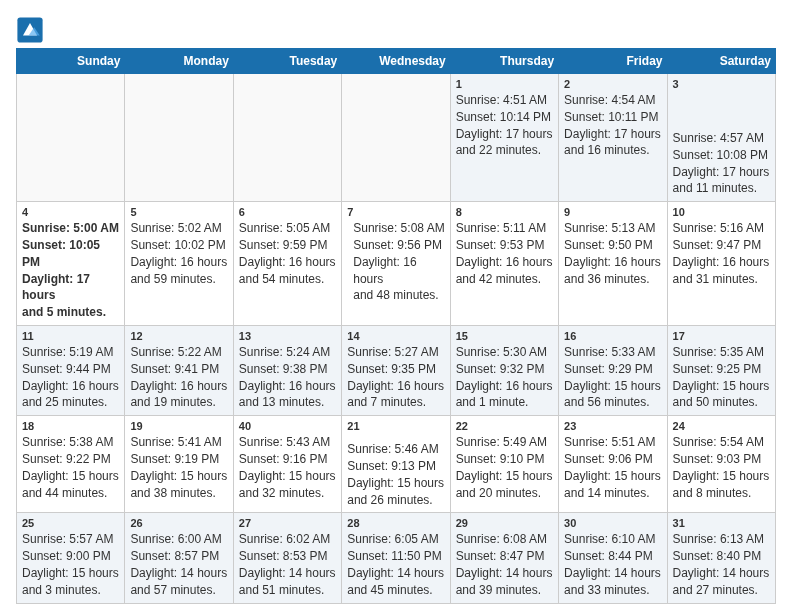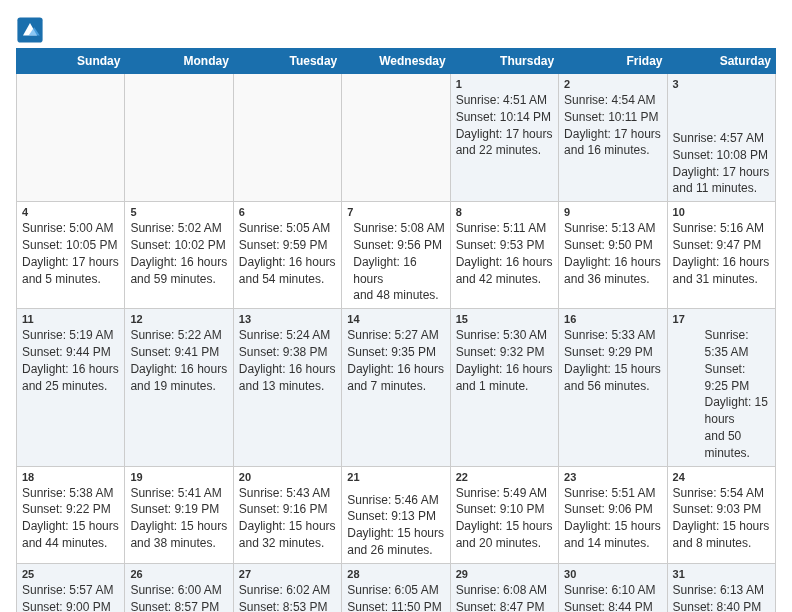--- a/index.html
+++ b/index.html
@@ -154,21 +154,21 @@
           <span class="day-num">3</span>
           <div class="cell-info" style="white-space: pre-line; margin-top: 40px;">Sunrise: 4:57 AM
 Sunset: 10:08 PM
 Daylight: 17 hours
 and 11 minutes.</div>
         </td>
       </tr>
       <tr>
         <td>
           <span class="day-num">4</span>
-          <div class="cell-info" style="white-space: pre-line;">Sunrise: 5:00 AM
+          <div class="cell-info" style="white-space: pre-line; font-weight: bold;">Sunrise: 5:00 AM
 Sunset: 10:05 PM
 Daylight: 17 hours
 and 5 minutes.</div>
         </td>
         <td>
           <span class="day-num">5</span>
           <div class="cell-info" style="white-space: pre-line;">Sunrise: 5:02 AM
 Sunset: 10:02 PM
 Daylight: 16 hours
 and 59 minutes.</div>
@@ -247,21 +247,21 @@
         </td>
         <td>
           <span class="day-num">16</span>
           <div class="cell-info" style="white-space: pre-line;">Sunrise: 5:33 AM
 Sunset: 9:29 PM
 Daylight: 15 hours
 and 56 minutes.</div>
         </td>
         <td>
           <span class="day-num">17</span>
-          <div class="cell-info" style="white-space: pre-line; margin-left: 32px;">Sunrise: 5:35 AM
+          <div class="cell-info" style="white-space: pre-line;">Sunrise: 5:35 AM
 Sunset: 9:25 PM
 Daylight: 15 hours
 and 50 minutes.</div>
         </td>
       </tr>
       <tr>
         <td>
           <span class="day-num">18</span>
           <div class="cell-info" style="white-space: pre-line;">Sunrise: 5:38 AM
 Sunset: 9:22 PM
@@ -269,21 +269,21 @@
 and 44 minutes.</div>
         </td>
         <td>
           <span class="day-num">19</span>
           <div class="cell-info" style="white-space: pre-line;">Sunrise: 5:41 AM
 Sunset: 9:19 PM
 Daylight: 15 hours
 and 38 minutes.</div>
         </td>
         <td>
-          <span class="day-num">20</span>
+          <span class="day-num">40</span>
           <div class="cell-info" style="white-space: pre-line;">Sunrise: 5:43 AM
 Sunset: 9:16 PM
 Daylight: 15 hours
 and 32 minutes.</div>
         </td>
         <td>
           <span class="day-num">21</span>
           <div class="cell-info" style="white-space: pre-line; margin-top: 9px;">Sunrise: 5:46 AM
 Sunset: 9:13 PM
 Daylight: 15 hours

